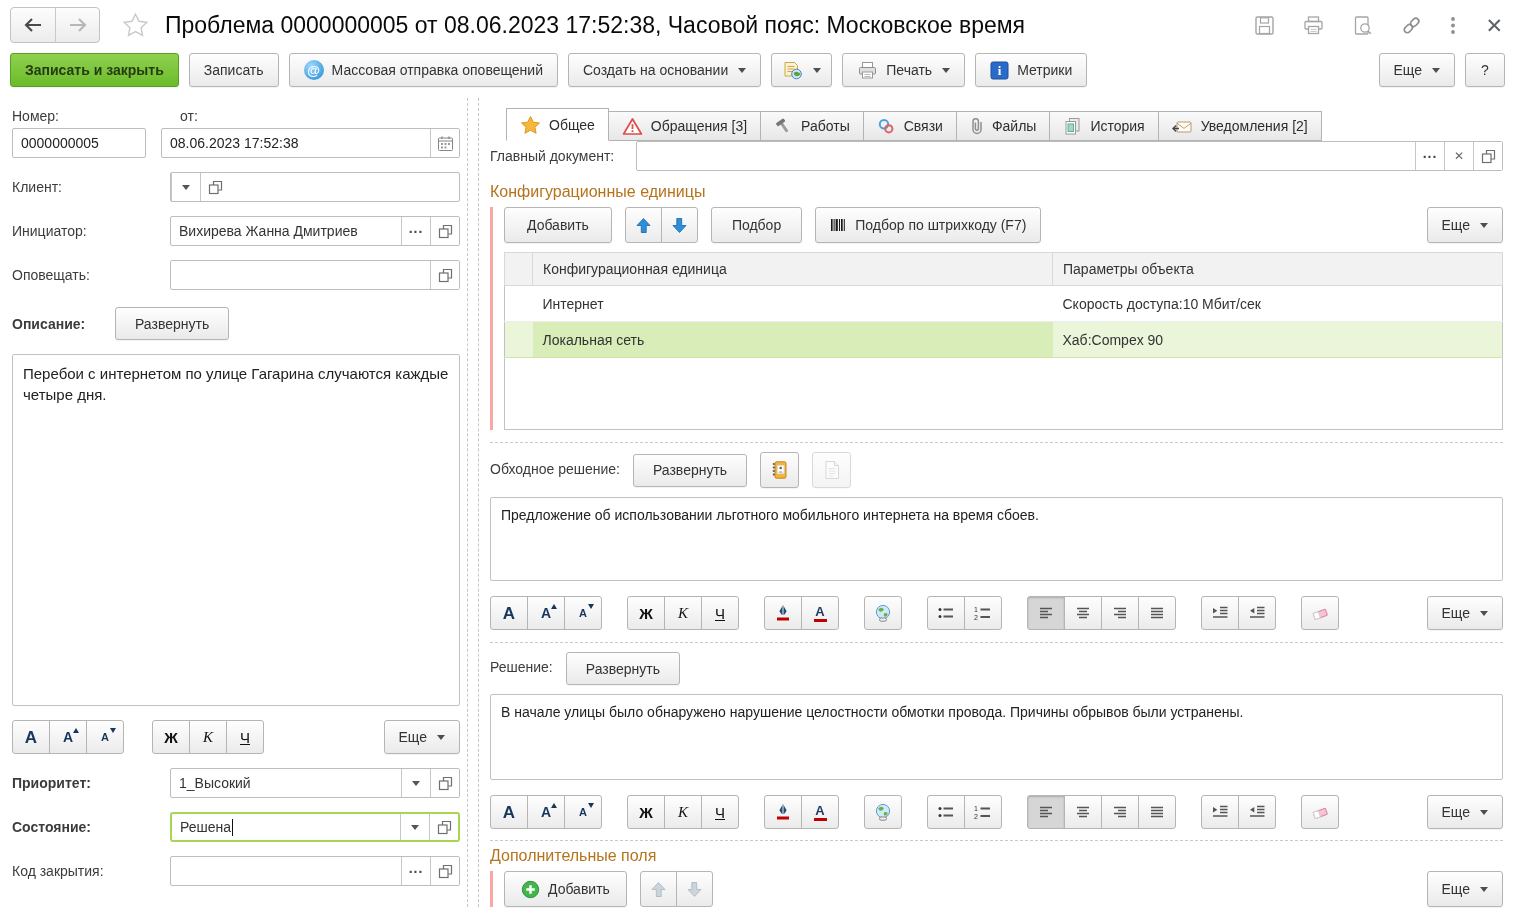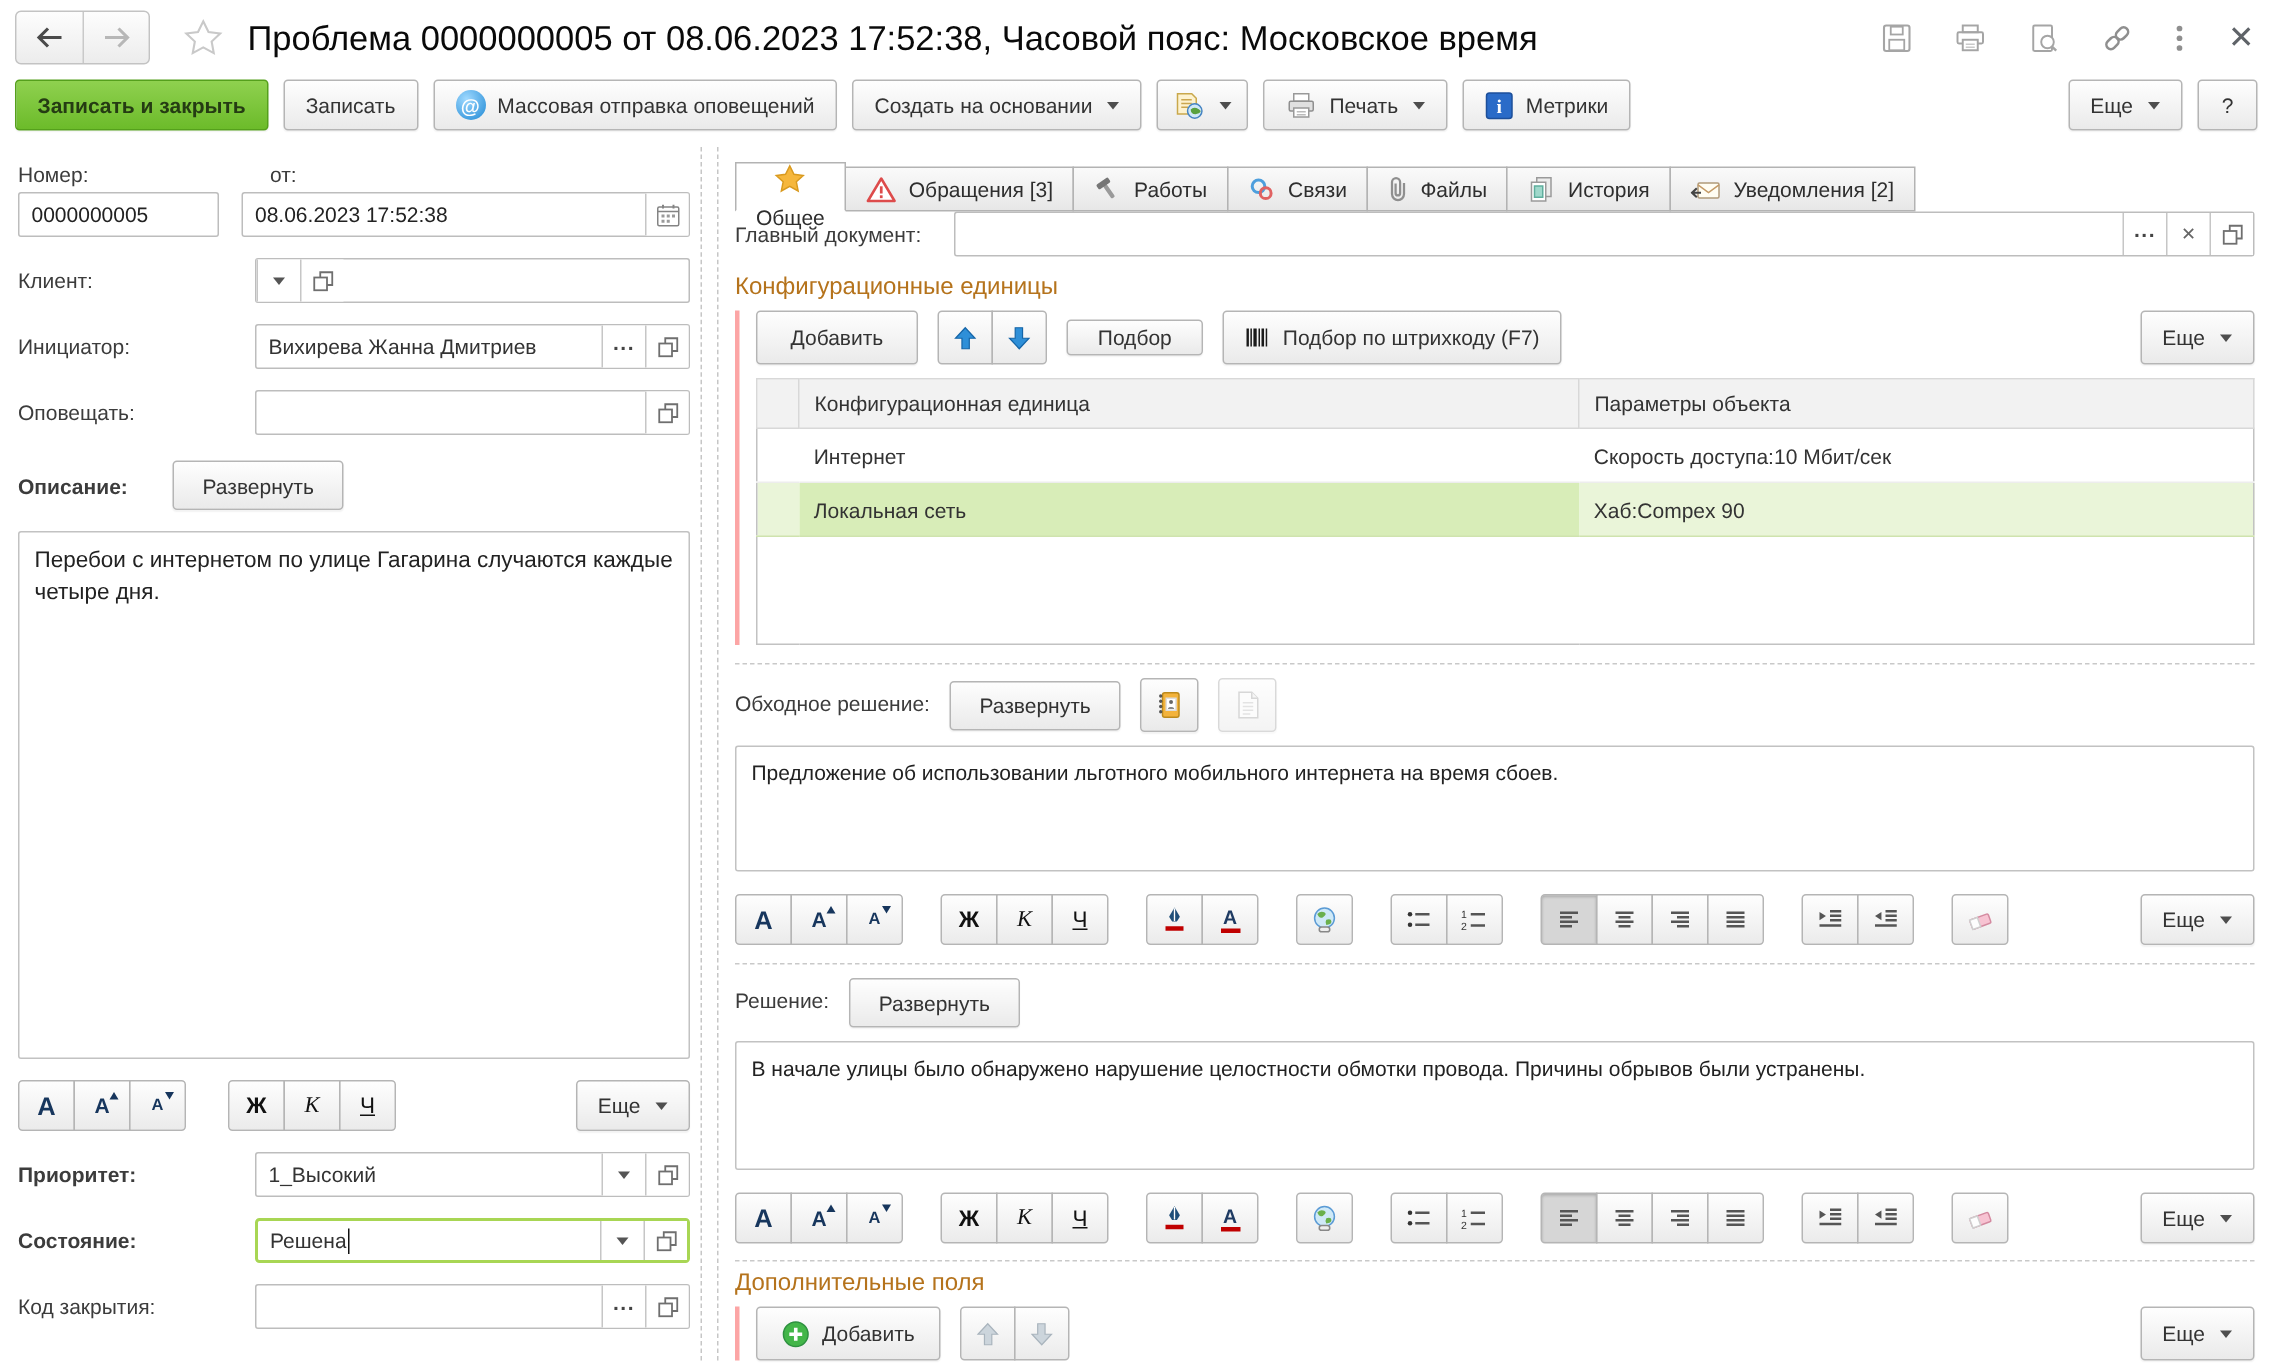--- a/index.html
+++ b/index.html
@@ -95,21 +95,21 @@
   .gU { text-decoration:underline; font-size:15px; color:#111; }
   .icon-fontcolor { display:flex; flex-direction:column; align-items:center; line-height:1; }
   .icon-fontcolor .fc-a { font-weight:bold; font-size:13px; color:#1f3b63; }
   .icon-fontcolor .fc-bar { width:13px; height:3px; background:#c00000; margin-top:1px; }
 
   
   .tab-bar { display:flex; align-items:flex-end; height:33px; margin-top:12px; }
   .tab { height:30px; display:flex; align-items:center; gap:8px; padding:0 13px;
          border:1px solid #b3b3b3; margin-left:-1px; background:linear-gradient(#fafafa,#e7e7e7);
          cursor:pointer; white-space:nowrap; color:#2e2e2e; }
-  .tab:first-child { margin-left:0;flex-direction:column; }
+  .tab:first-child { margin-left:16px; }
   .tab.active { height:33px; background:#fff; border-bottom:1px solid #fff; z-index:2; position:relative; }
 
   .docrow { display:flex; align-items:center; }
   .docrow .lbl { width:146px; flex:none; }
 
   .section-title { color:#b5731c; font-size:16px; margin-top:12px; }
   .section-body { border-left:3px solid #fca5a5; padding-left:11px; margin-top:6px; }
 
   .tbl-toolbar { display:flex; align-items:center; gap:13px; }
   .tbl-toolbar .btn { height:36px; }
@@ -556,21 +556,21 @@
               </span>
             </div>
           <div class="arrow-btn">
               <span>
                 <svg width="15" height="17" viewBox="0 0 15 17">
                   <path d="M7.5 15.5 1 8.5h3.8v-7h4.9v7H14z" fill="#2e8fd8" stroke="#1565a8" stroke-width=".8"></path>
                 </svg>
               </span>
             </div>
         </div>
-        <div class="btn" style="height:24px;padding:0 20px;">
+        <div class="btn" style="height:36px;padding:0 20px;">
             <span>Подбор</span>
           </div>
         <div class="btn" style="height:36px;">
           <span>
               <svg width="17" height="16" viewBox="0 0 17 16">
                 <g fill="#1a1a1a">
                   <rect x="1" y="2" width="1.6" height="12"></rect>
                   <rect x="3.6" y="2" width="1" height="12"></rect>
                   <rect x="5.6" y="2" width="2.2" height="12"></rect>
                   <rect x="9" y="2" width="1" height="12"></rect>

